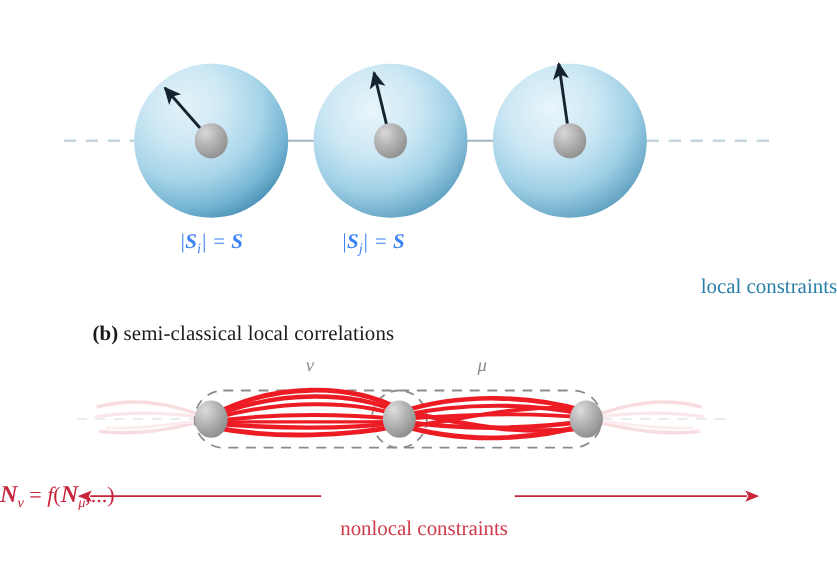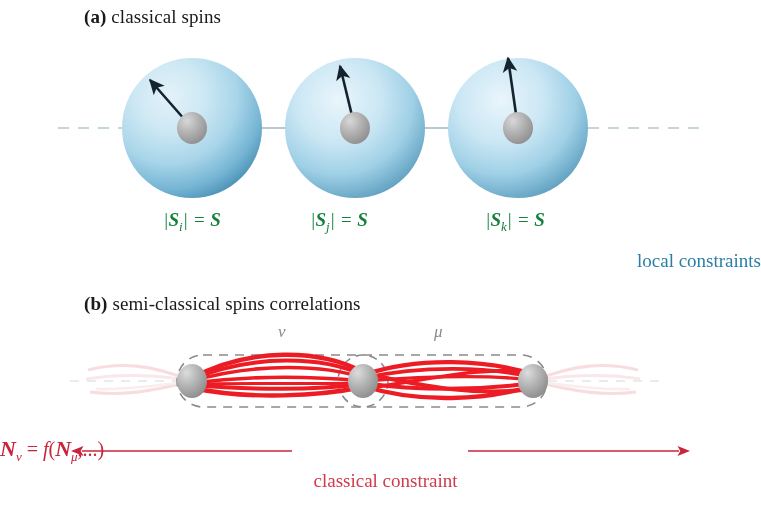--- a/index.html
+++ b/index.html
@@ -34,21 +34,21 @@
   .panel-heading .tag {
     font-weight: bold;
   }
   #heading-a { left: 84px; top: 6px; }
   #heading-b { left: 84px; top: 293px; }
 
   
   .spin-label {
     position: absolute;
     top: 209px;
-    color: #15803d;
+    color: #3b82f6;
     font-size: 19px;
     font-family: "Liberation Serif", "DejaVu Serif", serif;
     white-space: nowrap;
     text-align: center;
     width: 150px;
   }
   .spin-label .scr {
     font-style: italic;
     font-weight: bold;
     font-family: "Liberation Serif", "DejaVu Serif", serif;
@@ -236,44 +236,38 @@
       <ellipse cx="363" cy="381" rx="15" ry="17" fill="url(#nodeGradB)"></ellipse>
       <ellipse cx="533" cy="381" rx="15" ry="17" fill="url(#nodeGradB)"></ellipse>
     </g>
 
     <g>
       <line x1="82" y1="451" x2="292" y2="451" stroke="#c8243c" stroke-width="1.5" marker-start="url(#arrowRedL)"></line>
       <line x1="468" y1="451" x2="679" y2="451" stroke="#c8243c" stroke-width="1.5" marker-end="url(#arrowRedR)"></line>
     </g>
   </svg>
 
-  <div class="panel-heading" id="heading-a">
-    <span class="tag">(a)</span><span> classical spins</span>
-  </div>
 
   <div class="spin-label" id="label-i">
     <span class="plain">|</span><span class="scr">S</span><span class="sub">i</span><span class="plain">| = </span><span class="scr">S</span>
   </div>
 
   <div class="spin-label" id="label-j">
     <span class="plain">|</span><span class="scr">S</span><span class="sub">j</span><span class="plain">| = </span><span class="scr">S</span>
   </div>
 
-  <div class="spin-label" id="label-k">
-    <span class="plain">|</span><span class="scr">S</span><span class="sub">k</span><span class="plain">| = </span><span class="scr">S</span>
-  </div>
 
   <div id="local-constraints">local constraints</div>
 
   <div class="panel-heading" id="heading-b">
-    <span class="tag">(b)</span><span> semi-classical spins correlations</span>
+    <span class="tag">(b)</span><span> semi-classical local correlations</span>
   </div>
 
   <div class="greek-label" id="greek-nu">ν</div>
   <div class="greek-label" id="greek-mu">μ</div>
 
   <div id="nonlocal-eq">
     <span class="cal">N</span><span class="sub">ν</span><span> = </span><span class="fn">f</span><span>(</span><span class="cal">N</span><span class="sub">μ</span><span>,...)</span>
   </div>
 
-  <div id="nonlocal-caption">classical constraint</div>
+  <div id="nonlocal-caption">nonlocal constraints</div>
 
 </div>
 
 </body></html>

